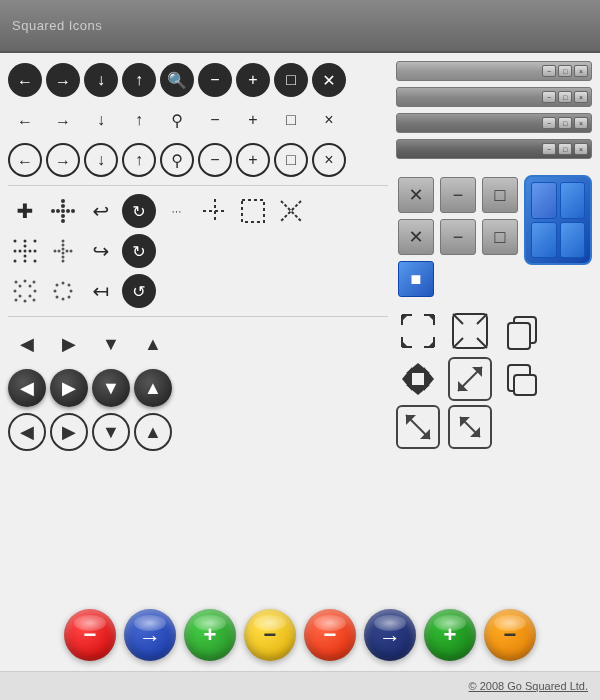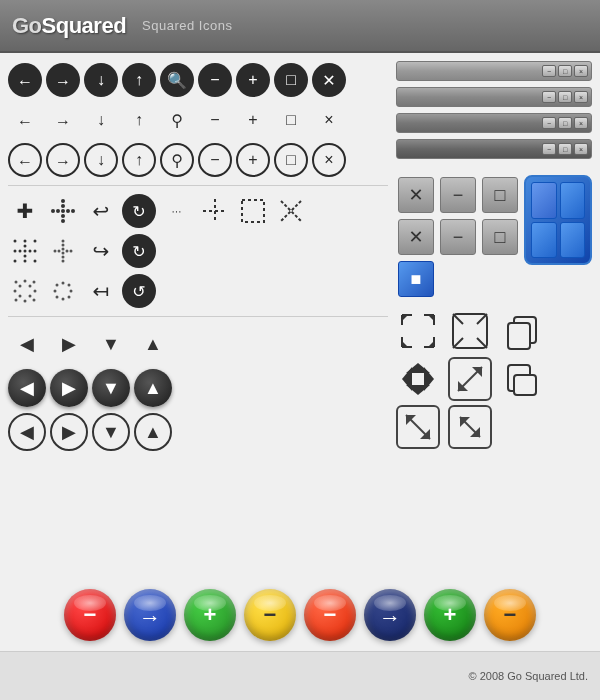--- a/index.html
+++ b/index.html
@@ -275,23 +275,24 @@
     .ball-orange-red { background: radial-gradient(circle at 35% 35%, #ff6644, #dd2200); }
     .ball-navy { background: radial-gradient(circle at 35% 35%, #334488, #112266); }
     .ball-green2 { background: radial-gradient(circle at 35% 35%, #33bb33, #117711); }
     .ball-orange { background: radial-gradient(circle at 35% 35%, #ffaa22, #dd7700); }
 
     
     #footer {
       background: #e0e0e0;
       border-top: 1px solid #ccc;
       text-align: right;
-      padding: 18px 12px;
+      padding: 8px 12px;
       font-size: 11px;
       color: #555;
+      text-decoration: underline;
     }
 
     
     .h-sep {
       width: 100%;
       height: 1px;
       background: #ccc;
       margin: 4px 0;
     }
 
@@ -368,23 +369,20 @@
       justify-content: center;
       font-size: 7px;
       color: #333;
     }
 
   </style>
 </head>
 <body>
 
 <div id="header">
-  <div id="logo">
-    <span>Go</span>Squared
-  </div>
   <div id="header-title">Squared Icons</div>
 </div>
 
 <div id="main">
 
   <div id="icon-area">
 
     <div id="left-panel">
 
       <div class="icon-row">

